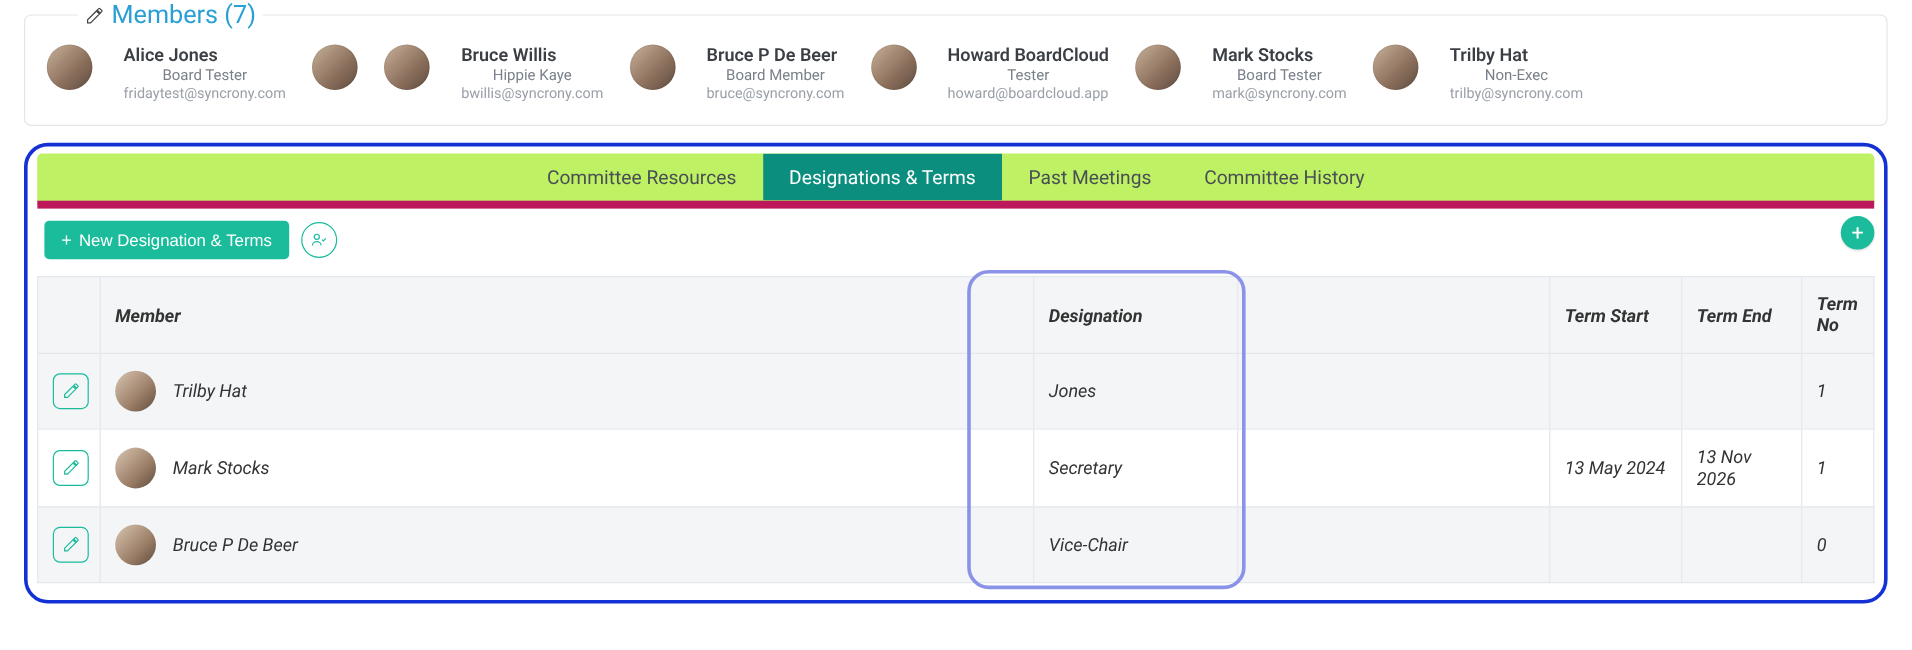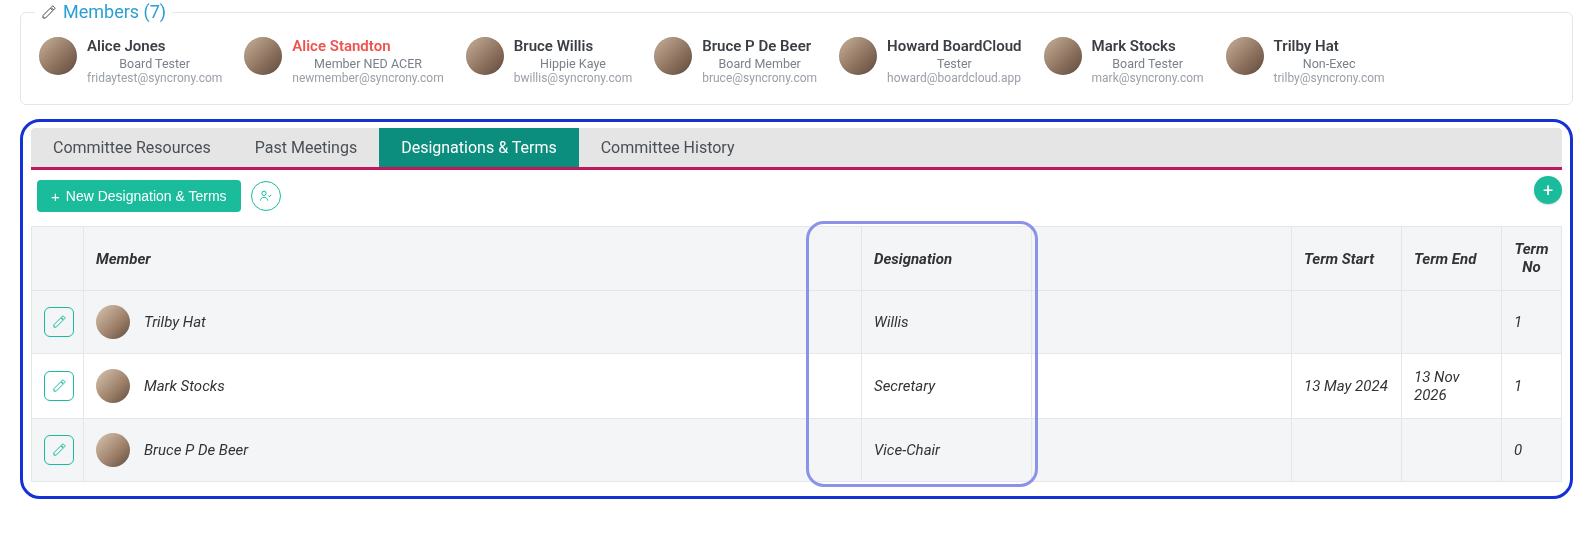--- a/index.html
+++ b/index.html
@@ -20,44 +20,44 @@
     border-radius: 6px;
     position: relative;
     padding: 18px 18px 18px 18px;
     margin-top: 12px;
     margin-bottom: 14px;
     background: #fff;
   }
   .members-legend {
     position: absolute;
     top: -12px;
-    left: 14px;
+    left: 44px;
     background: #fff;
     padding: 0 6px;
-    font-size: 18px;
+    font-size: 21px;
     color: #2a9fd6;
     display: flex;
     align-items: center;
     gap: 6px;
     font-weight: 400;
   }
   .pencil-outline {
     width: 16px; height: 16px;
     stroke: #444; fill: none; stroke-width: 1.5;
   }
   .members-row {
     display: flex;
     gap: 22px;
     flex-wrap: nowrap;
     padding-top: 6px;
   }
   .member-card {
     display: flex;
     align-items: flex-start;
-    gap: 10px;
+    gap: 26px;
     min-width: 0;
   }
   .avatar {
     width: 38px; height: 38px;
     border-radius: 50%;
     background: linear-gradient(135deg,#c9b29b 0%, #8b6f5c 60%, #5d4a3e 100%);
     flex: 0 0 auto;
     box-shadow: inset 0 0 0 1px rgba(0,0,0,.05);
   }
   .member-text { display:flex; flex-direction:column; line-height:1.25; }
@@ -71,24 +71,25 @@
     border: 3px solid #1431d6;
     border-radius: 20px;
     padding: 6px 8px 14px 8px;
     position: relative;
   }
 
   
   .tabs {
     display: flex;
     gap: 0;
-    background: #e5e5e5;
+    background: #bef264;
     border-radius: 4px 4px 0 0;
-    border-bottom: 3px solid #be185d;
+    border-bottom: 7px solid #be185d;
     overflow: hidden;
+    justify-content: center;
   }
   .tab {
     padding: 10px 22px;
     font-size: 16px;
     color: #4a4f55;
     cursor: pointer;
     white-space: nowrap;
   }
   .tab.active {
     background: #0b8e7e;
@@ -158,21 +159,21 @@
     font-size: 15px;
     text-align: left;
     vertical-align: middle;
     color: #333;
   }
   table.grid th {
     background: #f3f5f7;
     font-weight: 700;
     color: #333;
   }
-  table.grid th.th-term-no { line-height:1.15;text-align:center; }
+  table.grid th.th-term-no { line-height:1.15; }
   table.grid tr:nth-child(odd) td { background:#f3f5f7; }
   table.grid tr:nth-child(even) td { background:#fff; }
   .col-edit { width: 52px; }
   .col-member { width: auto; }
   .col-designation { width: 170px; }
   .col-gap { width: 260px; }
   .col-term-start { width: 110px; }
   .col-term-end { width: 100px; }
   .col-term-no { width: 60px; }
 
@@ -217,25 +218,20 @@
         <div class="member-card">
           <div class="avatar"></div>
           <div class="member-text">
             <span class="member-name">Alice Jones</span>
             <span class="member-role">Board Tester</span>
             <span class="member-email">fridaytest@syncrony.com</span>
           </div>
         </div>
         <div class="member-card">
           <div class="avatar"></div>
-          <div class="member-text">
-            <span class="member-name highlight">Alice Standton</span>
-            <span class="member-role">Member NED ACER</span>
-            <span class="member-email">newmember@syncrony.com</span>
-          </div>
         </div>
         <div class="member-card">
           <div class="avatar"></div>
           <div class="member-text">
             <span class="member-name">Bruce Willis</span>
             <span class="member-role">Hippie Kaye</span>
             <span class="member-email">bwillis@syncrony.com</span>
           </div>
         </div>
         <div class="member-card">
@@ -270,22 +266,22 @@
             <span class="member-email">trilby@syncrony.com</span>
           </div>
         </div>
       </div>
   </div>
 
   <div class="highlight-region">
 
     <div class="tabs" id="tabs">
         <div class="tab">Committee Resources</div>
+        <div class="tab active">Designations &amp; Terms</div>
         <div class="tab">Past Meetings</div>
-        <div class="tab active">Designations &amp; Terms</div>
         <div class="tab">Committee History</div>
       </div>
 
     <div class="action-bar">
       <button class="btn-primary">
         <span class="plus">+</span>
         <span>New Designation &amp; Terms</span>
       </button>
       <span class="icon-circle">
         <svg viewBox="0 0 24 24" width="16" height="16">
@@ -325,21 +321,21 @@
                   <svg viewBox="0 0 24 24" width="15" height="15">
                     <path d="M3 17.25V21h3.75L17.81 9.94l-3.75-3.75L3 17.25zM20.71 7.04a1 1 0 0 0 0-1.41l-2.34-2.34a1 1 0 0 0-1.41 0l-1.83 1.83 3.75 3.75 1.83-1.83z"></path>
                   </svg>
                 </span></td>
               <td>
                 <div class="member-cell">
                   <div class="avatar-sm"></div>
                   <span>Trilby Hat</span>
                 </div>
               </td>
-              <td class="td-designation">Willis</td>
+              <td class="td-designation">Jones</td>
               <td></td>
               <td></td>
               <td></td>
               <td>1</td>
             </tr>
             <tr>
               <td><span class="edit-btn">
                   <svg viewBox="0 0 24 24" width="15" height="15">
                     <path d="M3 17.25V21h3.75L17.81 9.94l-3.75-3.75L3 17.25zM20.71 7.04a1 1 0 0 0 0-1.41l-2.34-2.34a1 1 0 0 0-1.41 0l-1.83 1.83 3.75 3.75 1.83-1.83z"></path>
                   </svg>

